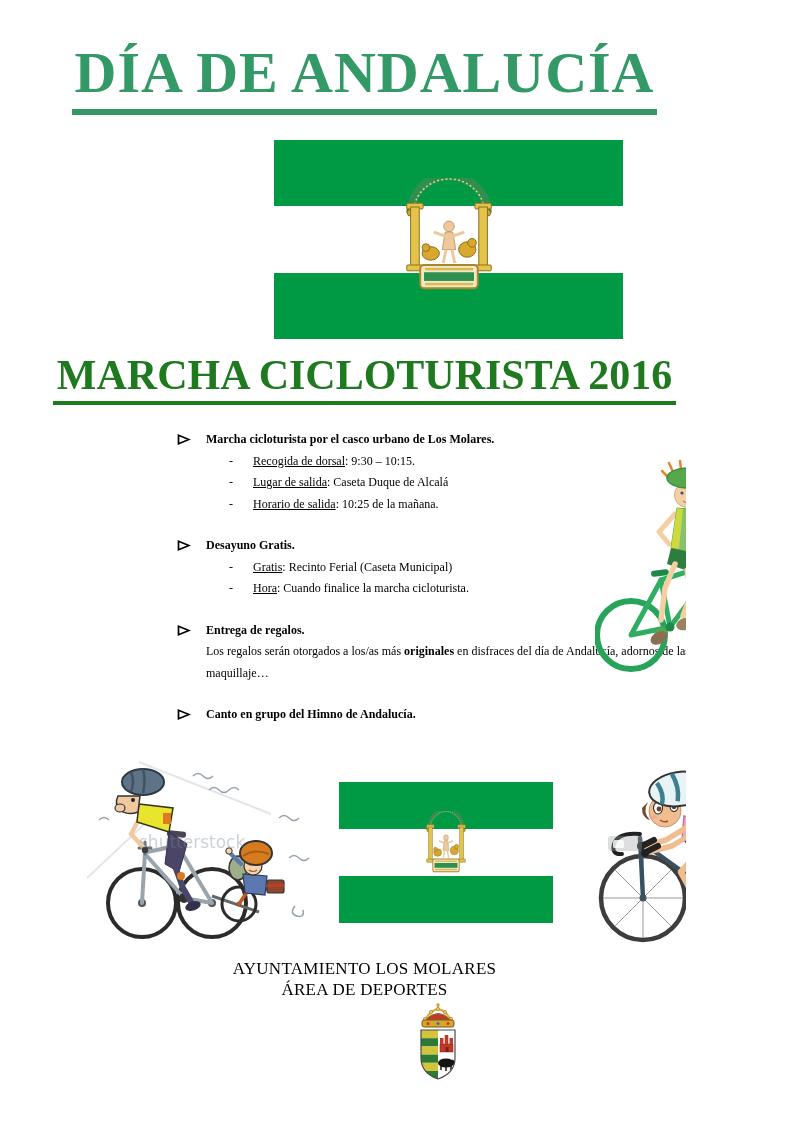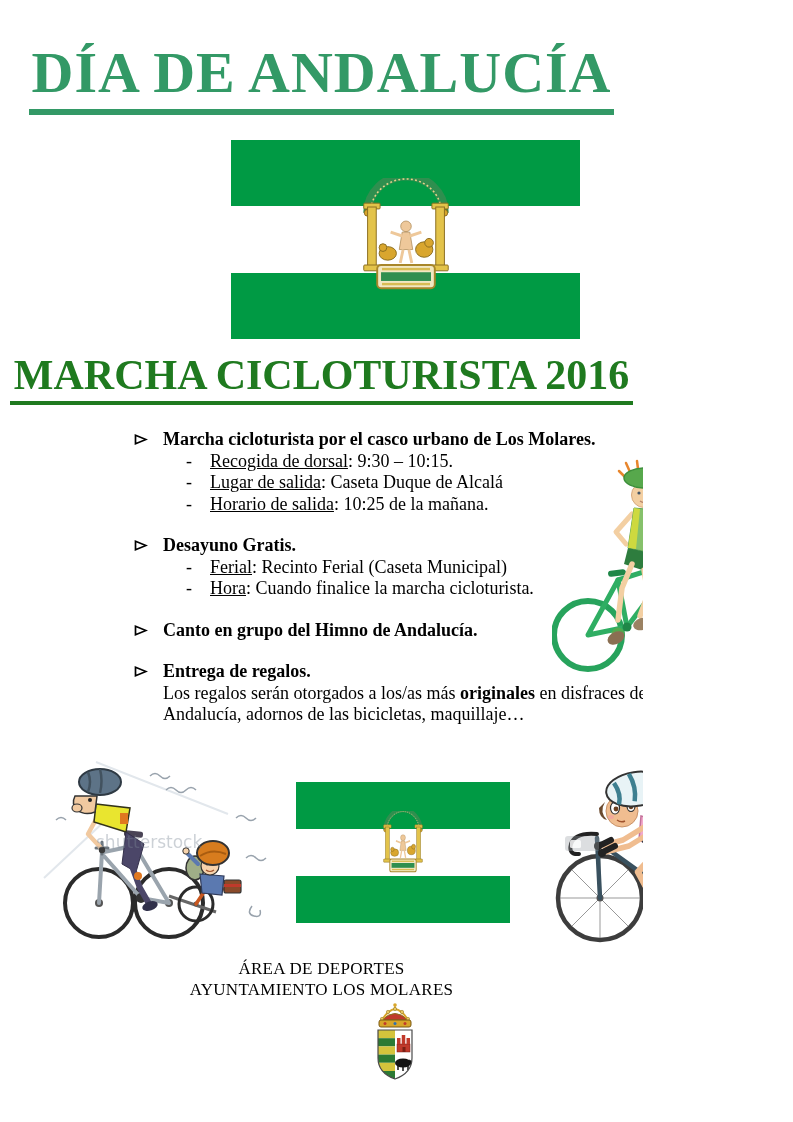--- a/index.html
+++ b/index.html
@@ -1,18 +1,18 @@
 <!DOCTYPE html>
 <html><head>
 <meta charset="utf-8">
 <style>
   html,body{margin:0;padding:0;background:#ffffff;}
   .page{
     position:relative;width:643px;height:1122px;background:#fff;overflow:hidden;
-    font-family:"Liberation Serif","DejaVu Serif",serif;color:#000;
+    font-family:"Liberation Serif","DejaVu Serif",serif;color:#000;margin-left:43px;
   }
   
   .title-wrap{position:absolute;top:40px;left:0;width:100%;text-align:center;}
   .title-wrap .ttl{
     display:inline-block;font-size:58px;font-weight:bold;color:#339966;
     letter-spacing:1px;line-height:1.15;border-bottom:6px solid #339966;padding:0 3px 2px;
   }
   .subtitle-wrap{position:absolute;top:350px;left:0;width:100%;text-align:center;}
   .subtitle-wrap .sub-ttl{
     display:inline-block;font-size:42px;font-weight:bold;color:#1f7a1f;
@@ -22,21 +22,21 @@
   .flag{position:absolute;}
   .flag .stripes{position:absolute;inset:0;display:flex;flex-direction:column;}
   .flag .g{flex:1;background:#009a44;}
   .flag .w{flex:1;background:#ffffff;}
   .flag .emblem{position:absolute;left:50%;transform:translateX(-50%);}
   .flag-top{left:231px;top:140px;width:349px;height:199px;}
   .flag-top .emblem{top:38px;width:96px;height:116px;}
   .flag-bottom{left:296px;top:782px;width:214px;height:141px;}
   .flag-bottom .emblem{top:29px;width:44px;height:64px;}
   
-  .content{position:absolute;left:133px;top:429px;width:578px;font-size:18px;line-height:21.5px;}
+  .content{position:absolute;left:133px;top:429px;width:578px;font-size:12px;line-height:21.5px;}
   .section{margin-bottom:20px;}
   .head{position:relative;padding-left:30px;font-weight:bold;}
   .arrow{position:absolute;left:1px;top:4px;width:14px;height:13px;}
   .subline{position:relative;padding-left:77px;}
   .subline .dash{position:absolute;left:53px;top:0;}
   .subline .lbl{text-decoration:underline;}
   .para{margin-left:30px;width:548px;}
   
   .footer{position:absolute;top:958px;left:0;width:100%;text-align:center;
           font-size:17px;line-height:21px;letter-spacing:.3px;}
@@ -126,45 +126,45 @@
     </div>
 
     <div class="section">
       <div class="head">
         <svg class="arrow" viewBox="0 0 14 13">
           <path d="M1.5,2.2 L12,6.5 L1.5,10.8 Z" fill="none" stroke="#000" stroke-width="1.7"></path>
         </svg>
         <span>Desayuno Gratis.</span>
       </div>
       <div class="subline">
-        <span class="dash">-</span><span class="lbl">Ferial</span><span class="rest">: Recinto Ferial (Caseta Municipal)</span>
+        <span class="dash">-</span><span class="lbl">Gratis</span><span class="rest">: Recinto Ferial (Caseta Municipal)</span>
       </div>
       <div class="subline">
         <span class="dash">-</span><span class="lbl">Hora</span><span class="rest">: Cuando finalice la marcha cicloturista.</span>
+      </div>
+    </div>
+
+    <div class="section">
+      <div class="head">
+        <svg class="arrow" viewBox="0 0 14 13">
+          <path d="M1.5,2.2 L12,6.5 L1.5,10.8 Z" fill="none" stroke="#000" stroke-width="1.7"></path>
+        </svg>
+        <span>Entrega de regalos.</span>
+      </div>
+      <div class="para">
+        <span>Los regalos serán otorgados a los/as más </span><b>originales</b><span> en disfraces del día de Andalucía, adornos de las bicicletas,  maquillaje…</span>
       </div>
     </div>
 
     <div class="section">
       <div class="head">
         <svg class="arrow" viewBox="0 0 14 13">
           <path d="M1.5,2.2 L12,6.5 L1.5,10.8 Z" fill="none" stroke="#000" stroke-width="1.7"></path>
         </svg>
         <span>Canto en grupo del Himno de Andalucía.</span>
-      </div>
-    </div>
-
-    <div class="section">
-      <div class="head">
-        <svg class="arrow" viewBox="0 0 14 13">
-          <path d="M1.5,2.2 L12,6.5 L1.5,10.8 Z" fill="none" stroke="#000" stroke-width="1.7"></path>
-        </svg>
-        <span>Entrega de regalos.</span>
-      </div>
-      <div class="para">
-        <span>Los regalos serán otorgados a los/as más </span><b>originales</b><span> en disfraces del día de Andalucía, adornos de las bicicletas,  maquillaje…</span>
       </div>
     </div>
   </div>
 
   <svg class="ill cyclist-green" viewBox="0 0 238 232">
 
     <circle cx="36" cy="177" r="34" fill="none" stroke="#27a35c" stroke-width="6"></circle>
     <circle cx="134" cy="182" r="34" fill="none" stroke="#27a35c" stroke-width="6"></circle>
     <path d="M36,177 L66,122 L75,169 Z" fill="none" stroke="#2fae63" stroke-width="5" stroke-linejoin="round"></path>
     <path d="M66,122 L124,104 L75,169 M124,104 L134,182 M123,104 L120,95" fill="none" stroke="#2fae63" stroke-width="5" stroke-linecap="round"></path>
@@ -304,22 +304,22 @@
     <g stroke="#3e7f90" stroke-width="4.5" fill="none">
       <path d="M72,20 q6,12 2,22" transform="rotate(-8 93 29)"></path>
       <path d="M88,13 q6,14 2,28" transform="rotate(-8 93 29)"></path>
       <path d="M104,15 q6,12 2,26" transform="rotate(-8 93 29)"></path>
     </g>
     <rect x="22" y="76" width="34" height="15" rx="3" fill="#9aa0a6" opacity="0.35"></rect>
     <rect x="27" y="80" width="11" height="8" rx="1.5" fill="#fff" opacity="0.8"></rect>
   </svg>
 
   <div class="footer">
+    <div>AYUNTAMIENTO LOS MOLARES</div>
     <div>ÁREA DE DEPORTES</div>
-    <div>AYUNTAMIENTO LOS MOLARES</div>
   </div>
 
   <svg class="ill crest" viewBox="0 0 60 82">
     <path d="M17,18 Q30,5 43,18 Z" fill="#c0392b" stroke="#8a6d1f" stroke-width="1"></path>
     <path d="M17,18 Q23,8 30,7 Q37,8 43,18" stroke="#d8a62a" stroke-width="2" fill="none"></path>
     <path d="M30,7 V3" stroke="#d8a62a" stroke-width="1.5"></path>
     <circle cx="30" cy="3" r="1.8" fill="#d8a62a"></circle>
     <circle cx="17" cy="17" r="1.7" fill="#e8c860" stroke="#8a6d1f" stroke-width="0.5"></circle>
     <circle cx="23" cy="10" r="1.7" fill="#e8c860" stroke="#8a6d1f" stroke-width="0.5"></circle>
     <circle cx="30" cy="7" r="1.7" fill="#e8c860" stroke="#8a6d1f" stroke-width="0.5"></circle>

